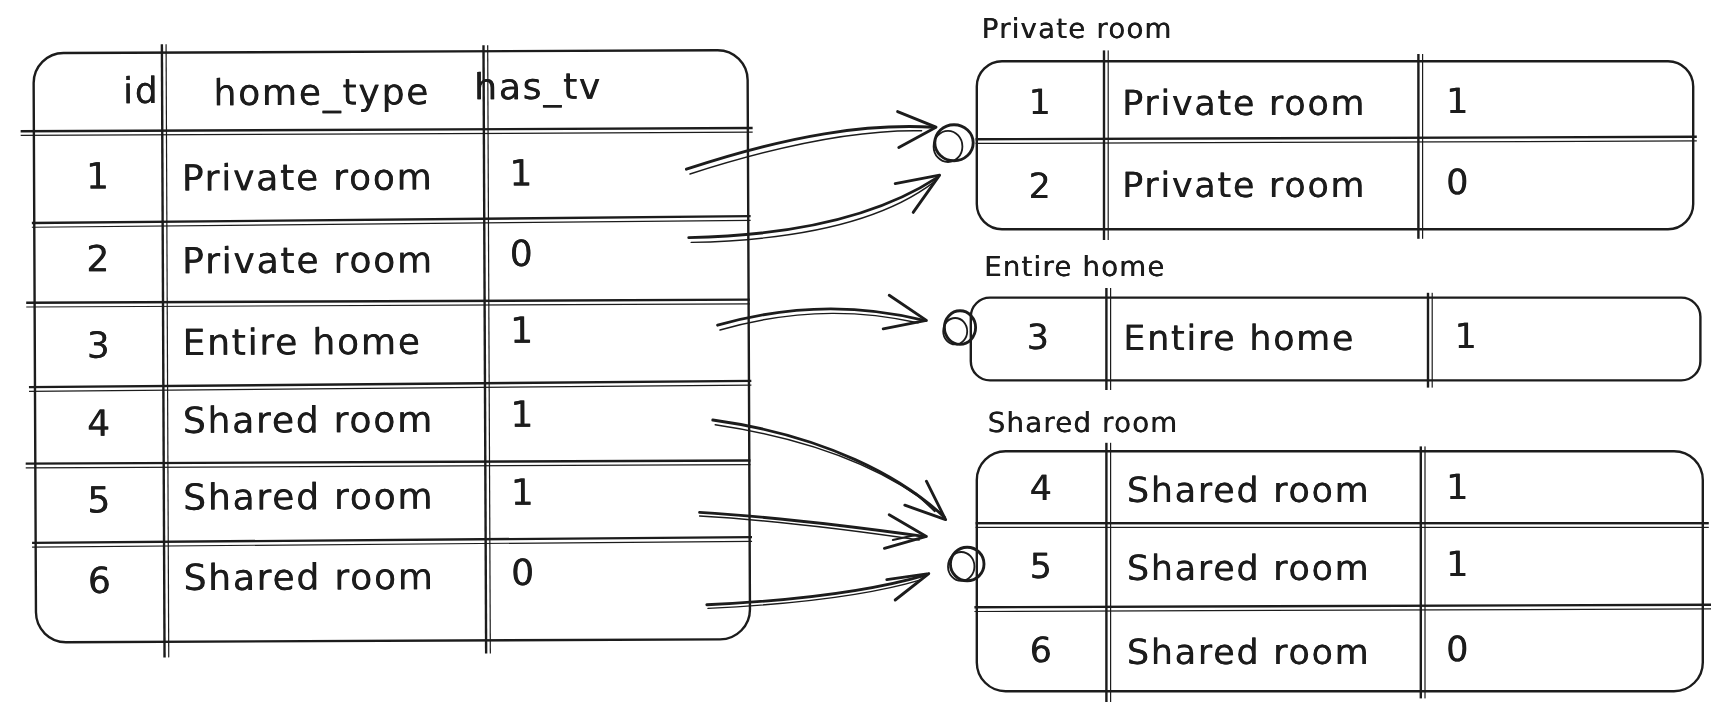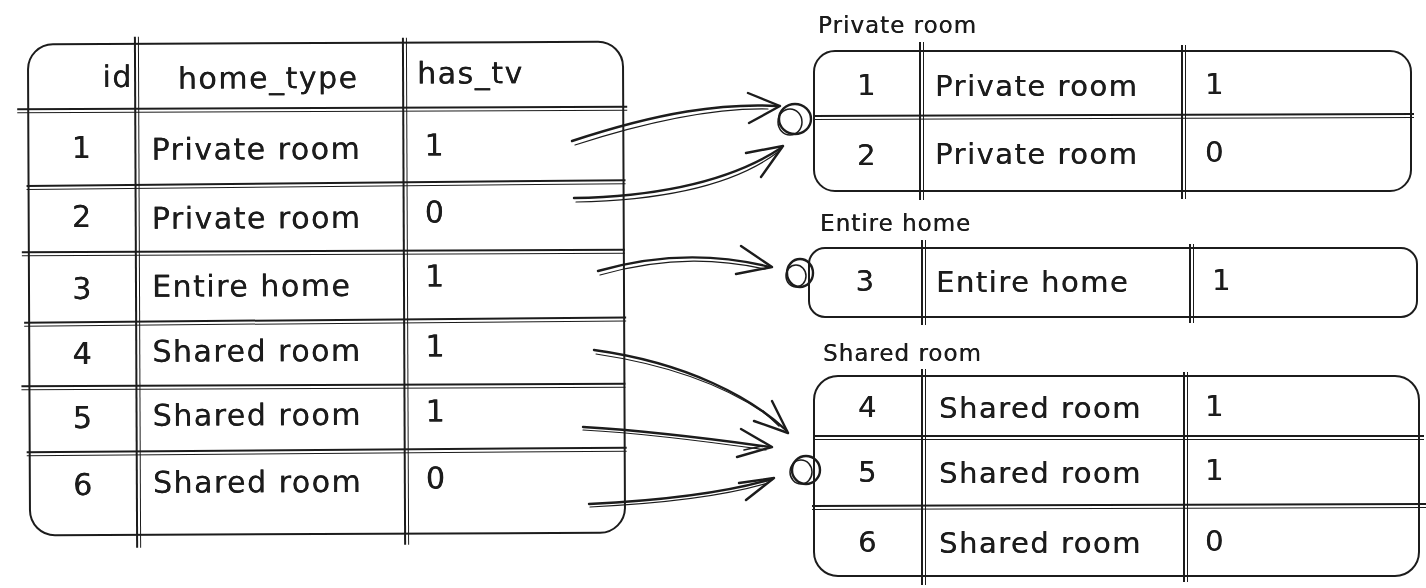--- a/index.html
+++ b/index.html
@@ -63,21 +63,21 @@
 
     <div class="hd" style="top:63px; left:-12px; right:-5px;"></div>
     <div class="hd" style="top:138px; left:-3px; right:-3px; transform:rotate(-0.3deg);"></div>
     <div class="hd" style="top:206px; left:-8px; right:-2px;"></div>
     <div class="hd" style="top:275px; left:-6px; right:-3px; transform:rotate(-0.25deg);"></div>
     <div class="hd" style="top:340px; left:-9px; right:-2px;"></div>
     <div class="hd" style="top:405px; left:-4px; right:-3px; transform:rotate(-0.2deg);"></div>
 
     <span class="ht t30 ctr" style="left:0; width:105px; top:17px;margin-left:36px;">id</span>
     <span class="ht t30 ctr" style="left:105px; width:268px; top:19px;">home_type</span>
-    <span class="ht t30" style="left:388px; top:15px;">has_tv</span>
+    <span class="ht t30" style="left:366px; top:15px;">has_tv</span>
 
     <span class="ht t30 ctr" style="left:0; width:105px; top:88px;">1</span>
     <span class="ht t30" style="left:122px; top:90px;">Private room</span>
     <span class="ht t30" style="left:395px; top:87px;">1</span>
 
     <span class="ht t30 ctr" style="left:0; width:105px; top:157px;">2</span>
     <span class="ht t30" style="left:122px; top:159px;">Private room</span>
     <span class="ht t30" style="left:395px; top:154px;">0</span>
 
     <span class="ht t30 ctr" style="left:0; width:105px; top:229px;">3</span>

